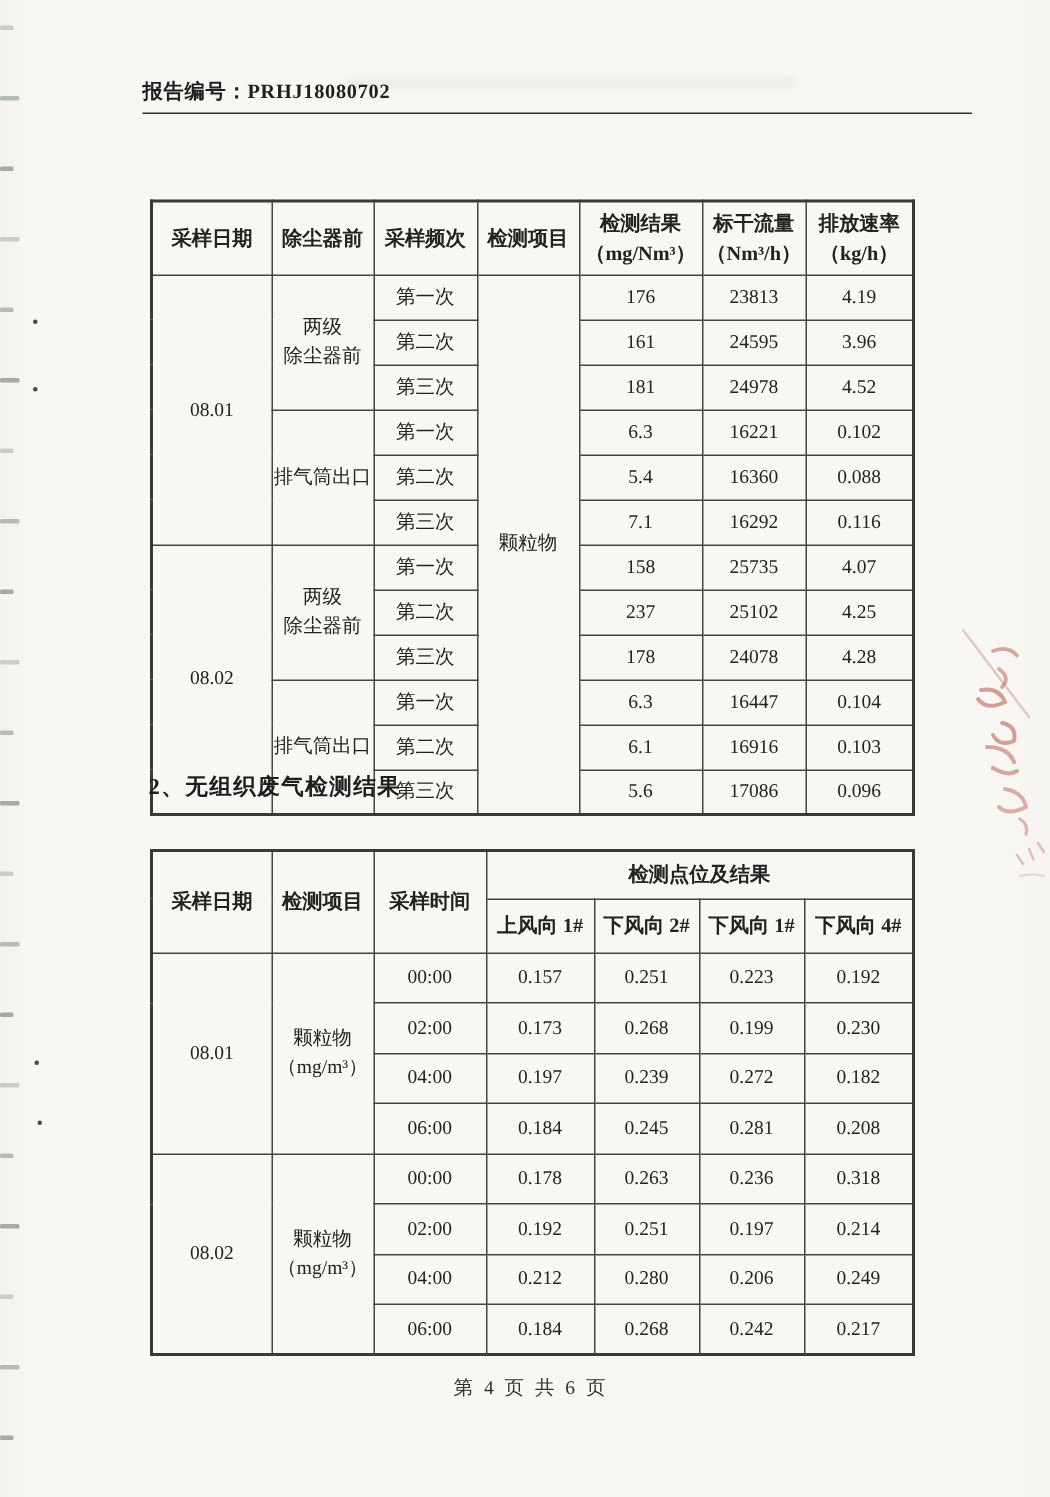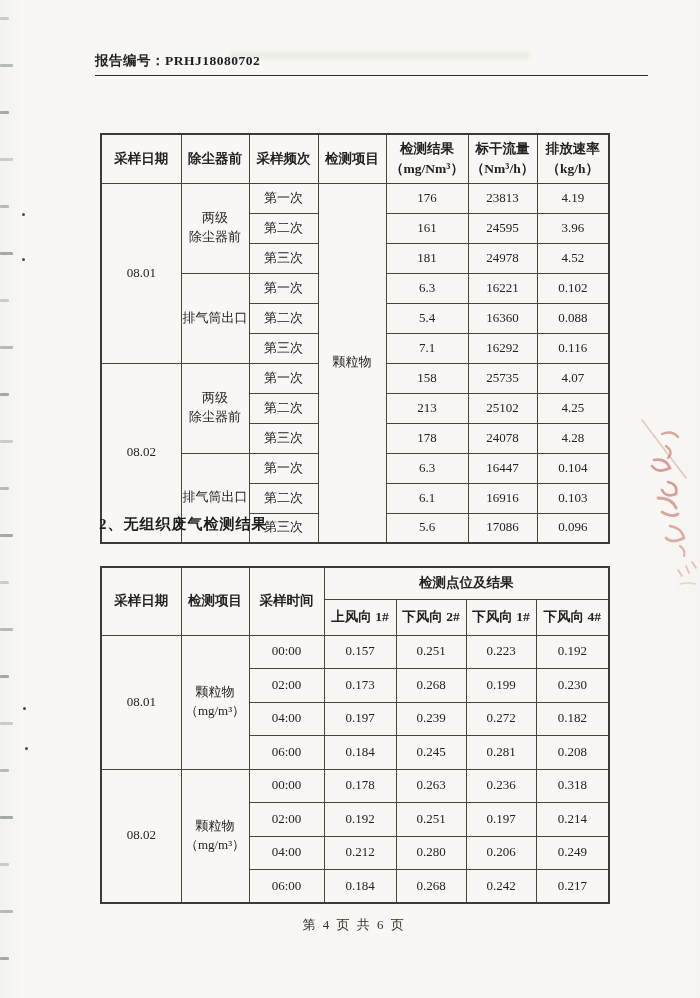--- a/index.html
+++ b/index.html
@@ -151,21 +151,21 @@
           <td rowspan="6">08.02</td>
           <td rowspan="3">两级
 除尘器前</td>
           <td>第一次</td>
           <td>158</td>
           <td>25735</td>
           <td>4.07</td>
         </tr>
         <tr>
           <td>第二次</td>
-          <td>213</td>
+          <td>237</td>
           <td>25102</td>
           <td>4.25</td>
         </tr>
         <tr>
           <td>第三次</td>
           <td>178</td>
           <td>24078</td>
           <td>4.28</td>
         </tr>
         <tr>

